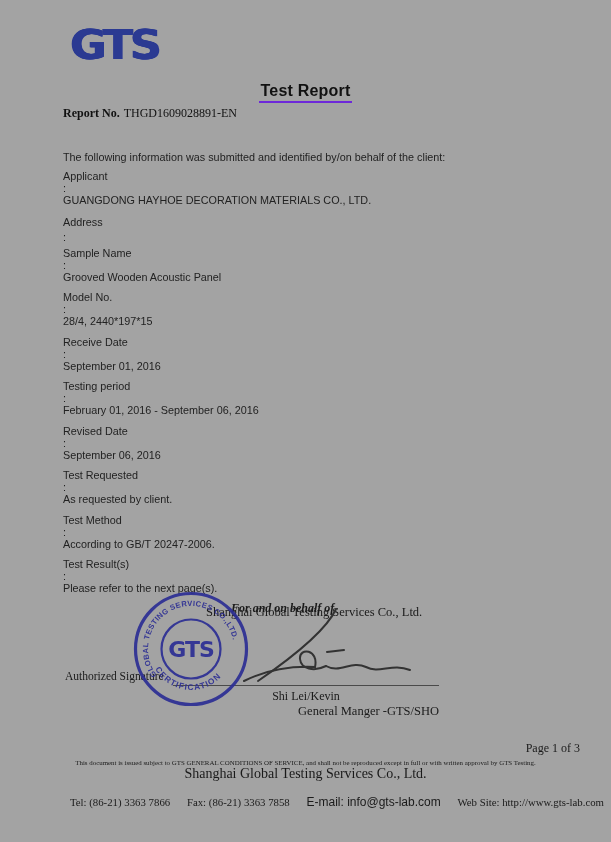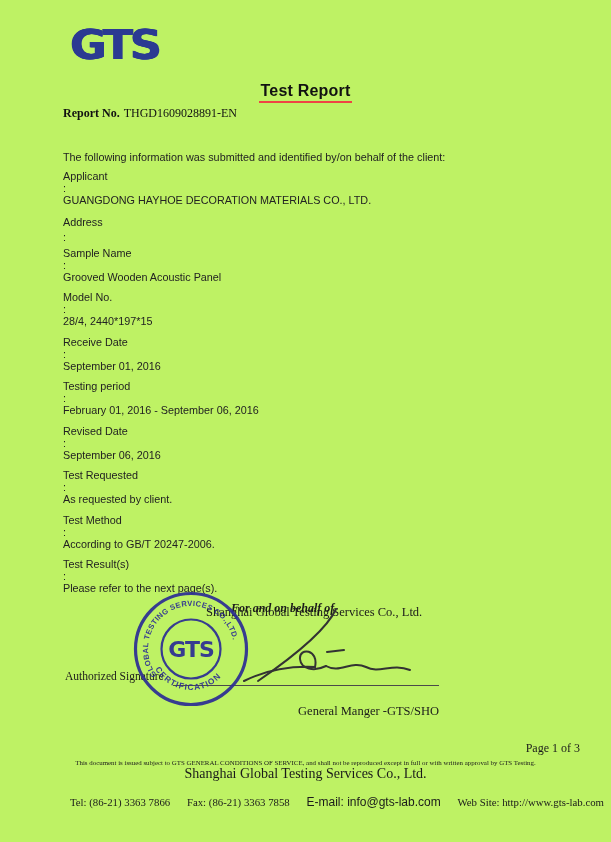--- a/index.html
+++ b/index.html
@@ -1,32 +1,32 @@
 <!DOCTYPE html>
 <html><head>
 <meta charset="utf-8">
 <title>Test Report</title>
 <style>
   html,body{margin:0;padding:0;background:#e8e8e8;}
   .page{
-    position:relative;width:611px;height:842px;margin:0 auto;background:#bef264;
+    position:relative;width:611px;height:842px;margin:0 auto;background:#a3a3a3;
     overflow:hidden;font-family:"Liberation Sans",sans-serif;color:#1f1f1f;
   }
   
   .logo{
     position:absolute;left:70px;top:22px;
     font-family:"DejaVu Sans",sans-serif;font-weight:bold;font-size:42px;line-height:48px;
     letter-spacing:-3px;color:#2b3a92;
     text-shadow:0.7px 0 0 #2b3a92,-0.4px 0 0 #2b3a92;
     transform:scale(1.06,0.97);transform-origin:left top;
   }
   .title-wrap{position:absolute;left:0;right:0;top:82px;text-align:center;}
   .title{
     display:inline-block;font-weight:bold;font-size:16px;color:#111;
-    border-bottom:2px solid #ef4444;padding:0 2px 1px 2px;letter-spacing:0.2px;
+    border-bottom:2px solid #6d28d9;padding:0 2px 1px 2px;letter-spacing:0.2px;
   }
   .meta-row{
     position:absolute;left:63px;right:31px;top:106px;
     display:flex;justify-content:space-between;
     font-family:"Liberation Serif",serif;font-size:12px;color:#111;
   }
   .meta-row .b{font-weight:bold;}
   .date-val{word-spacing:5px;margin-left:4px;}
   .repno-val{margin-left:4px;}
   
@@ -131,20 +131,21 @@
       <div class="lab">Test Result(s)</div>
       <div class="sep">:</div>
       <div class="val">Please refer to the next page(s).</div>
     </div>
   </div>
 
   <div class="on-behalf serif">For and on behalf of</div>
   <div class="sig-company serif">Shanghai Global Testing Services Co., Ltd.</div>
   <div class="authorized serif">Authorized Signature</div>
   <div class="sig-line"></div>
+  <div class="signer serif">Shi Lei/Kevin</div>
   <div class="signer-title serif">General Manger -GTS/SHO</div>
 
   <svg class="signature-svg" viewBox="0 0 230 100" aria-hidden="true">
     <path d="M 106,12 C 96,34 60,62 28,84"></path>
     <path d="M 14,84 C 36,73 62,69 85,70 C 89,52 69,50 70,62 C 71,72 84,75 96,69"></path>
     <path d="M 97,55 L 114,53"></path>
     <path d="M 96,69 C 110,77 121,63 136,70 C 149,77 162,66 180,73"></path>
   </svg>
 
   <svg class="stamp" viewBox="0 0 130 130" aria-hidden="true">

